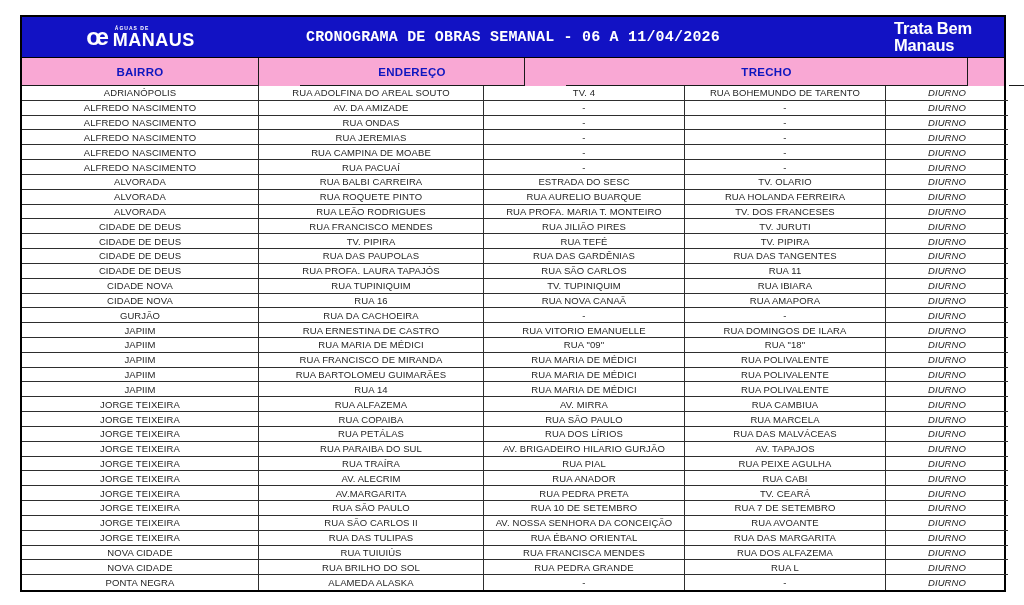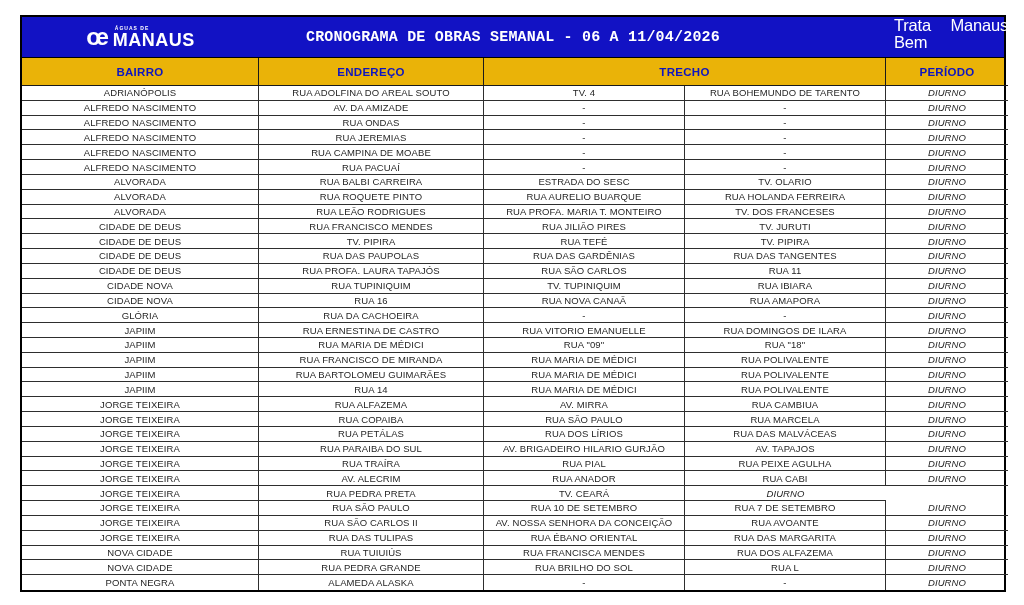--- a/index.html
+++ b/index.html
@@ -19,27 +19,27 @@
     margin-right: 6px; line-height: 1; }
   .logo-text { position: relative; display: inline-block; }
   .logo-top { display: block; font-size: 5px; letter-spacing: 1px; font-weight: bold;
     margin-bottom: 0px; margin-left: 2px; }
   .logo-main { display: block; font-size: 18px; font-weight: bold; letter-spacing: 0.5px;
     line-height: 1; }
   .title { position: absolute; left: 0; right: 0; top: 0; height: 100%;
     display: flex; align-items: center; justify-content: center;
     color: #ffffff; font-size: 15px; font-weight: bold; letter-spacing: 0.2px; font-family: Liberation Mono, monospace; }
   .brand { position: absolute; left: 872px; top: 0; height: 100%; width: 114px;
-    display: flex; flex-direction: row; justify-content: center;
-    color: #ffffff; font-size: 16.5px; font-weight: normal; line-height: 1.05;
+    display: flex; flex-direction: column; justify-content: center;
+    color: #ffffff; font-size: 16.5px; font-weight: bold; line-height: 1.05;
     letter-spacing: -0.2px; }
 
   
   .thead { display: grid; grid-template-columns: 237px 225px 402px 122px;
-    height: 28px; flex: 0 0 28px; background: #eab308; }
+    height: 28px; flex: 0 0 28px; background: #f9a8d4; gap: 41px; }
   .th { display: flex; align-items: center; justify-content: center;
     color: #0e16c0; font-size: 11.5px; font-weight: bold; letter-spacing: 0.3px;
     border-right: 1px solid #1a1a1a; border-bottom: 1px solid #1a1a1a; }
   .th:last-child { border-right: none; }
 
   
   .tbody { flex: 1 1 auto; display: grid; grid-auto-rows: 1fr; }
   .trow { display: grid; grid-template-columns: 237px 225px 201px 201px 122px; }
   .tcell { display: flex; align-items: center; justify-content: center;
     font-size: 9.5px; color: #1f1f1f; white-space: nowrap; overflow: hidden;
@@ -176,21 +176,21 @@
           <div class="tcell">DIURNO</div>
         </div>
         <div class="trow">
           <div class="tcell">CIDADE NOVA</div>
           <div class="tcell">RUA 16</div>
           <div class="tcell">RUA NOVA CANAÃ</div>
           <div class="tcell">RUA AMAPORA</div>
           <div class="tcell">DIURNO</div>
         </div>
         <div class="trow">
-          <div class="tcell">GLÓRIA</div>
+          <div class="tcell">GURJÃO</div>
           <div class="tcell">RUA DA CACHOEIRA</div>
           <div class="tcell">-</div>
           <div class="tcell">-</div>
           <div class="tcell">DIURNO</div>
         </div>
         <div class="trow">
           <div class="tcell">JAPIIM</div>
           <div class="tcell">RUA ERNESTINA DE CASTRO</div>
           <div class="tcell">RUA VITORIO EMANUELLE</div>
           <div class="tcell">RUA DOMINGOS DE ILARA</div>
@@ -261,20 +261,21 @@
         </div>
         <div class="trow">
           <div class="tcell">JORGE TEIXEIRA</div>
           <div class="tcell">AV. ALECRIM</div>
           <div class="tcell">RUA ANADOR</div>
           <div class="tcell">RUA CABI</div>
           <div class="tcell">DIURNO</div>
         </div>
         <div class="trow">
           <div class="tcell">JORGE TEIXEIRA</div>
+          <div class="tcell">AV.MARGARITA</div>
           <div class="tcell">RUA PEDRA PRETA</div>
           <div class="tcell">TV. CEARÁ</div>
           <div class="tcell">DIURNO</div>
         </div>
         <div class="trow">
           <div class="tcell">JORGE TEIXEIRA</div>
           <div class="tcell">RUA SÃO PAULO</div>
           <div class="tcell">RUA 10 DE SETEMBRO</div>
           <div class="tcell">RUA 7 DE SETEMBRO</div>
           <div class="tcell">DIURNO</div>
@@ -295,22 +296,22 @@
         </div>
         <div class="trow">
           <div class="tcell">NOVA CIDADE</div>
           <div class="tcell">RUA TUIUIÚS</div>
           <div class="tcell">RUA FRANCISCA MENDES</div>
           <div class="tcell">RUA DOS ALFAZEMA</div>
           <div class="tcell">DIURNO</div>
         </div>
         <div class="trow">
           <div class="tcell">NOVA CIDADE</div>
+          <div class="tcell">RUA BRILHO DO SOL</div>
           <div class="tcell">RUA PEDRA GRANDE</div>
-          <div class="tcell">RUA BRILHO DO SOL</div>
           <div class="tcell">RUA L</div>
           <div class="tcell">DIURNO</div>
         </div>
         <div class="trow">
           <div class="tcell">PONTA NEGRA</div>
           <div class="tcell">ALAMEDA ALASKA</div>
           <div class="tcell">-</div>
           <div class="tcell">-</div>
           <div class="tcell">DIURNO</div>
         </div>

